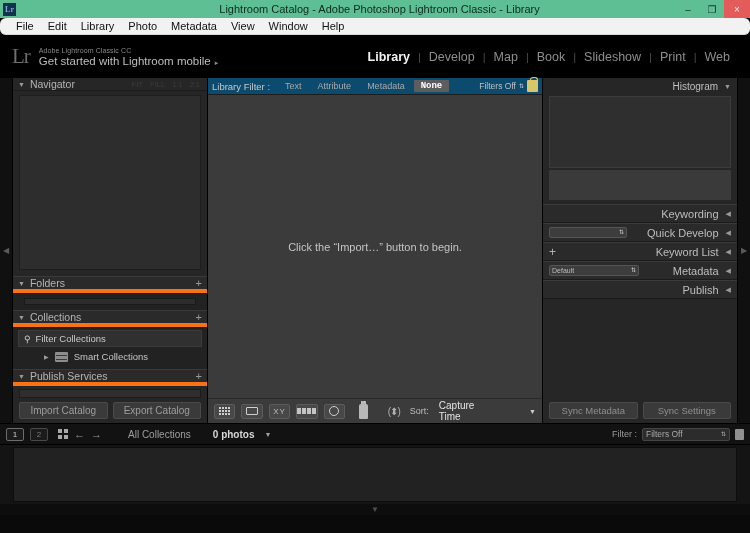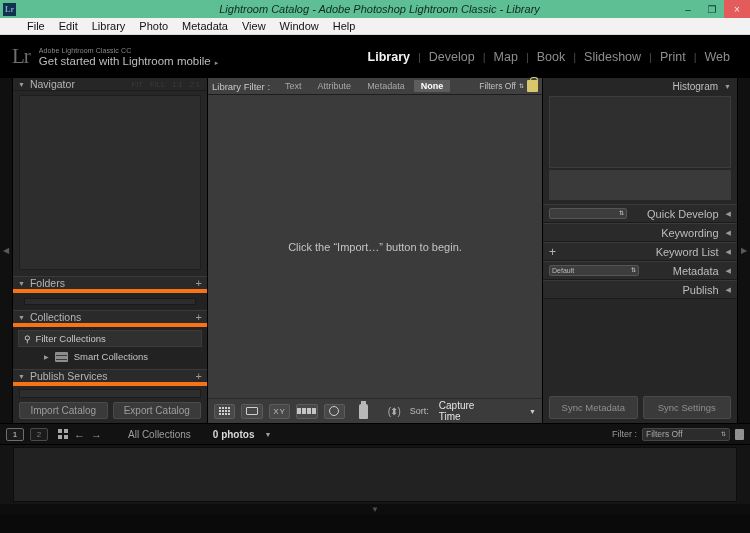--- a/index.html
+++ b/index.html
@@ -21,33 +21,32 @@
     width: 13px; height: 13px; margin-left: 3px;
     background: #13324d; color: #7aa7cf;
     font-size: 8px; font-weight: bold;
     display: flex; align-items: center; justify-content: center;
     font-family: "Liberation Serif", serif;
   }
   .tb-title {
     position: absolute; left: 9px; right: 0; text-align: center;
     font-size: 11px; color: #0d2b1f; line-height: 18px;
     pointer-events: none;
-    font-style: italic;
   }
   .tb-controls { position: absolute; right: 0; top: 0; display: flex; height: 18px; }
   .tb-btn {
     width: 24px; height: 18px; display: flex; align-items: center;
     justify-content: center; font-size: 10px; color: #14362a;
   }
   .tb-btn.close { background: #e35b5b; color: #ffecec; width: 26px; }
 
   
   .menubar {
     height: 17px; background: #f2f2f2; display: flex; align-items: center;
-    padding-left: 20px; border-bottom: 1px solid #d8d8d8;
+    padding-left: 9px; border-bottom: 1px solid #d8d8d8; border-radius: 6px;
   }
   .menu-item {
     font-size: 11px; color: #111; padding: 0 7px; line-height: 17px;
   }
 
   
   .modulebar {
     height: 43px; background: #000; display: flex; align-items: center;
     padding: 0 12px; position: relative;
   }
@@ -127,28 +126,28 @@
   .btnrow { display: flex; gap: 5px; }
   .catbtn {
     flex: 1; height: 17px; background: #3a3a3a; border: 1px solid #4a4a4a;
     border-radius: 2px; font-size: 10px; color: #9d9d9d;
     display: flex; align-items: center; justify-content: center;
   }
 
   
   .center { flex: 1; display: flex; flex-direction: column; background: #1e1e1e; }
   .filterbar {
-    height: 17px; background: #404040; display: flex; align-items: center;
+    height: 17px; background: #0c4a6e; display: flex; align-items: center;
     padding: 0 4px; border-bottom: 1px solid #1d1d1d; gap: 2px;
   }
   .fb-label { font-size: 9.5px; color: #c8c8c8; margin-right: 6px; }
   .fb-tab {
     font-size: 9px; color: #a8a8a8; padding: 1px 7px; border-radius: 1px;
   }
-  .fb-tab.on { color: #fff; background: #5d5d5d; font-weight: bold; }
+  .fb-tab.on { color: #fff; background: #5d5d5d; font-weight: bold; font-family: Liberation Mono, monospace; }
   .fb-right { margin-left: auto; display: flex; align-items: center; gap: 3px; }
   .fb-dd {
     font-size: 8.5px; color: #c0c0c0; display: flex; align-items: center; gap: 3px;
   }
   .stepper { font-size: 6px; line-height: 5px; color: #cfcfcf; }
   .lock {
     width: 11px; height: 12px; background: #d8c76a; border-radius: 1px;
     position: relative;
   }
   .lock::before {
@@ -212,21 +211,21 @@
     width: 78px; height: 11px; background: #3d3d3d; border: 1px solid #555;
     border-radius: 2px; display: flex; align-items: center; padding: 0 2px;
   }
   .mini-dd .v { font-size: 7px; color: #bcbcbc; }
   .mini-dd .s { margin-left: auto; font-size: 6px; color: #cfcfcf; line-height: 5px; }
   .mini-dd.wide { width: 90px; }
   .kplus { font-size: 12px; color: #b4b4b4; }
   .rp-spacer { flex: 1; background: #262626; }
   .rp-bottom { display: flex; gap: 5px; padding: 4px 6px; }
   .syncbtn {
-    flex: 1; height: 23px; background: #3a3a3a; border: 1px solid #4a4a4a;
+    flex: 1; height: 17px; background: #3a3a3a; border: 1px solid #4a4a4a;
     border-radius: 2px; font-size: 9.5px; color: #8f8f8f;
     display: flex; align-items: center; justify-content: center;
   }
 
   
   .fs-bar {
     height: 21px; background: #121212; display: flex; align-items: center;
     padding: 0 6px; gap: 6px; border-top: 1px solid #000;
   }
   .mon {
@@ -435,30 +434,30 @@
 
     <div class="rightpanel">
       <div class="rp-head">
         <span class="t">Histogram</span>
         <span class="tri">▼</span>
       </div>
       <div class="histo"></div>
       <div class="histo-foot"></div>
 
       <div class="rsec">
+        <span class="lbl">Keywording</span>
+        <span class="ltri">◀</span>
+      </div>
+
+      <div class="rsec">
         <span class="mini-dd">
           <span class="v"></span>
           <span class="s">⇅</span>
         </span>
         <span class="lbl">Quick Develop</span>
-        <span class="ltri">◀</span>
-      </div>
-
-      <div class="rsec">
-        <span class="lbl">Keywording</span>
         <span class="ltri">◀</span>
       </div>
 
       <div class="rsec">
         <span class="kplus">+</span>
         <span class="lbl">Keyword List</span>
         <span class="ltri">◀</span>
       </div>
 
       <div class="rsec">

